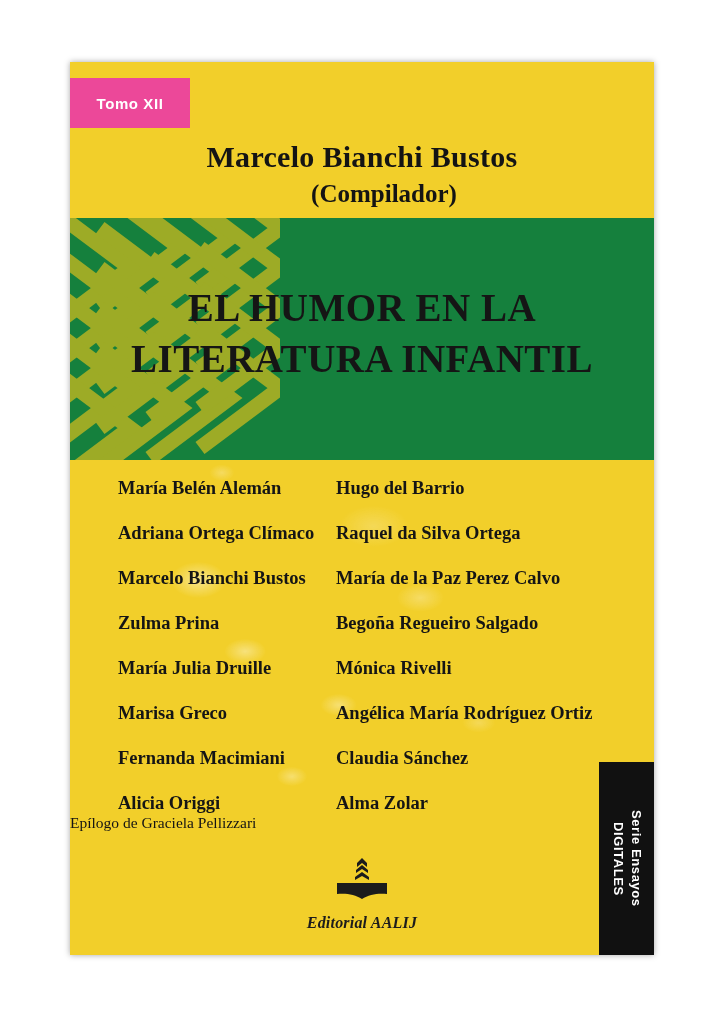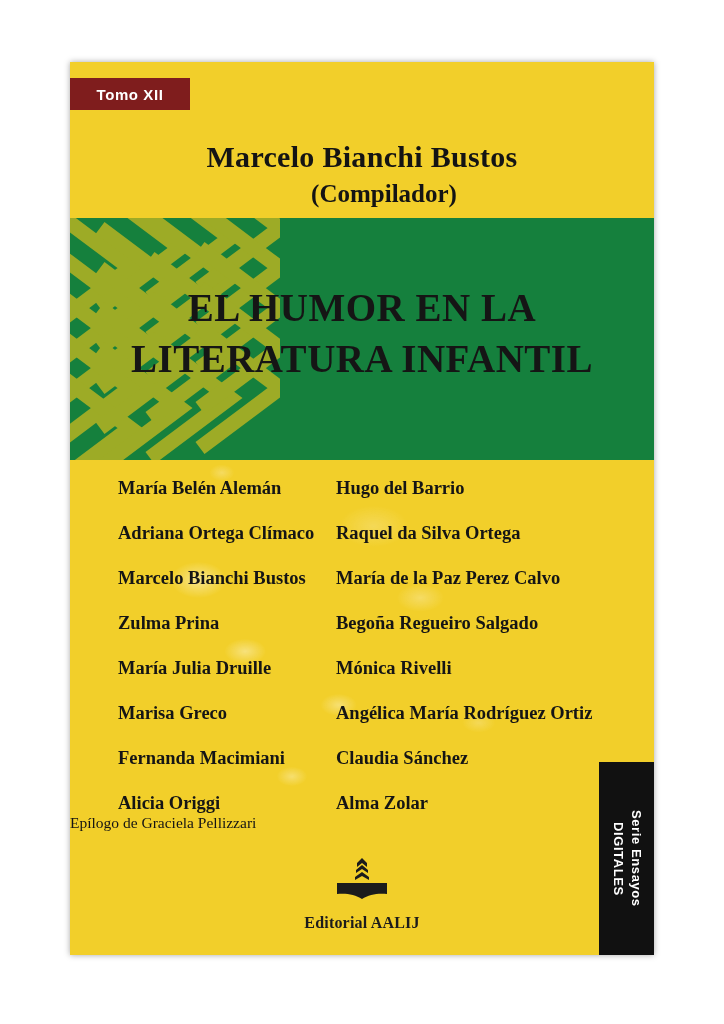--- a/index.html
+++ b/index.html
@@ -43,22 +43,22 @@
       radial-gradient(ellipse 18px 12px at 26% 46%, rgba(255,255,255,0.30), rgba(255,255,255,0) 70%);
     opacity: .85;
   }
 
   
   #tomo-badge {
     position: absolute;
     left: 0;
     top: 16px;
     width: 120px;
-    height: 32px;
-    background: #7f1d1d;
+    height: 50px;
+    background: #ec4899;
     color: #ffffff;
     display: flex;
     align-items: center;
     justify-content: center;
     font-family: "Liberation Sans", sans-serif;
     font-weight: bold;
     font-size: 15px;
     letter-spacing: .6px;
     z-index: 6;
   }
@@ -160,20 +160,21 @@
     width: 100%;
     text-align: center;
     z-index: 5;
   }
   #publisher-name {
     margin-top: 2px;
     font-size: 16px;
     font-weight: bold;
     color: #1c1c1c;
     letter-spacing: .2px;
+    font-style: italic;
   }
 
   
   #series-tab {
     position: absolute;
     right: 0;
     top: 700px;
     width: 55px;
     height: 193px;
     background: #111111;

